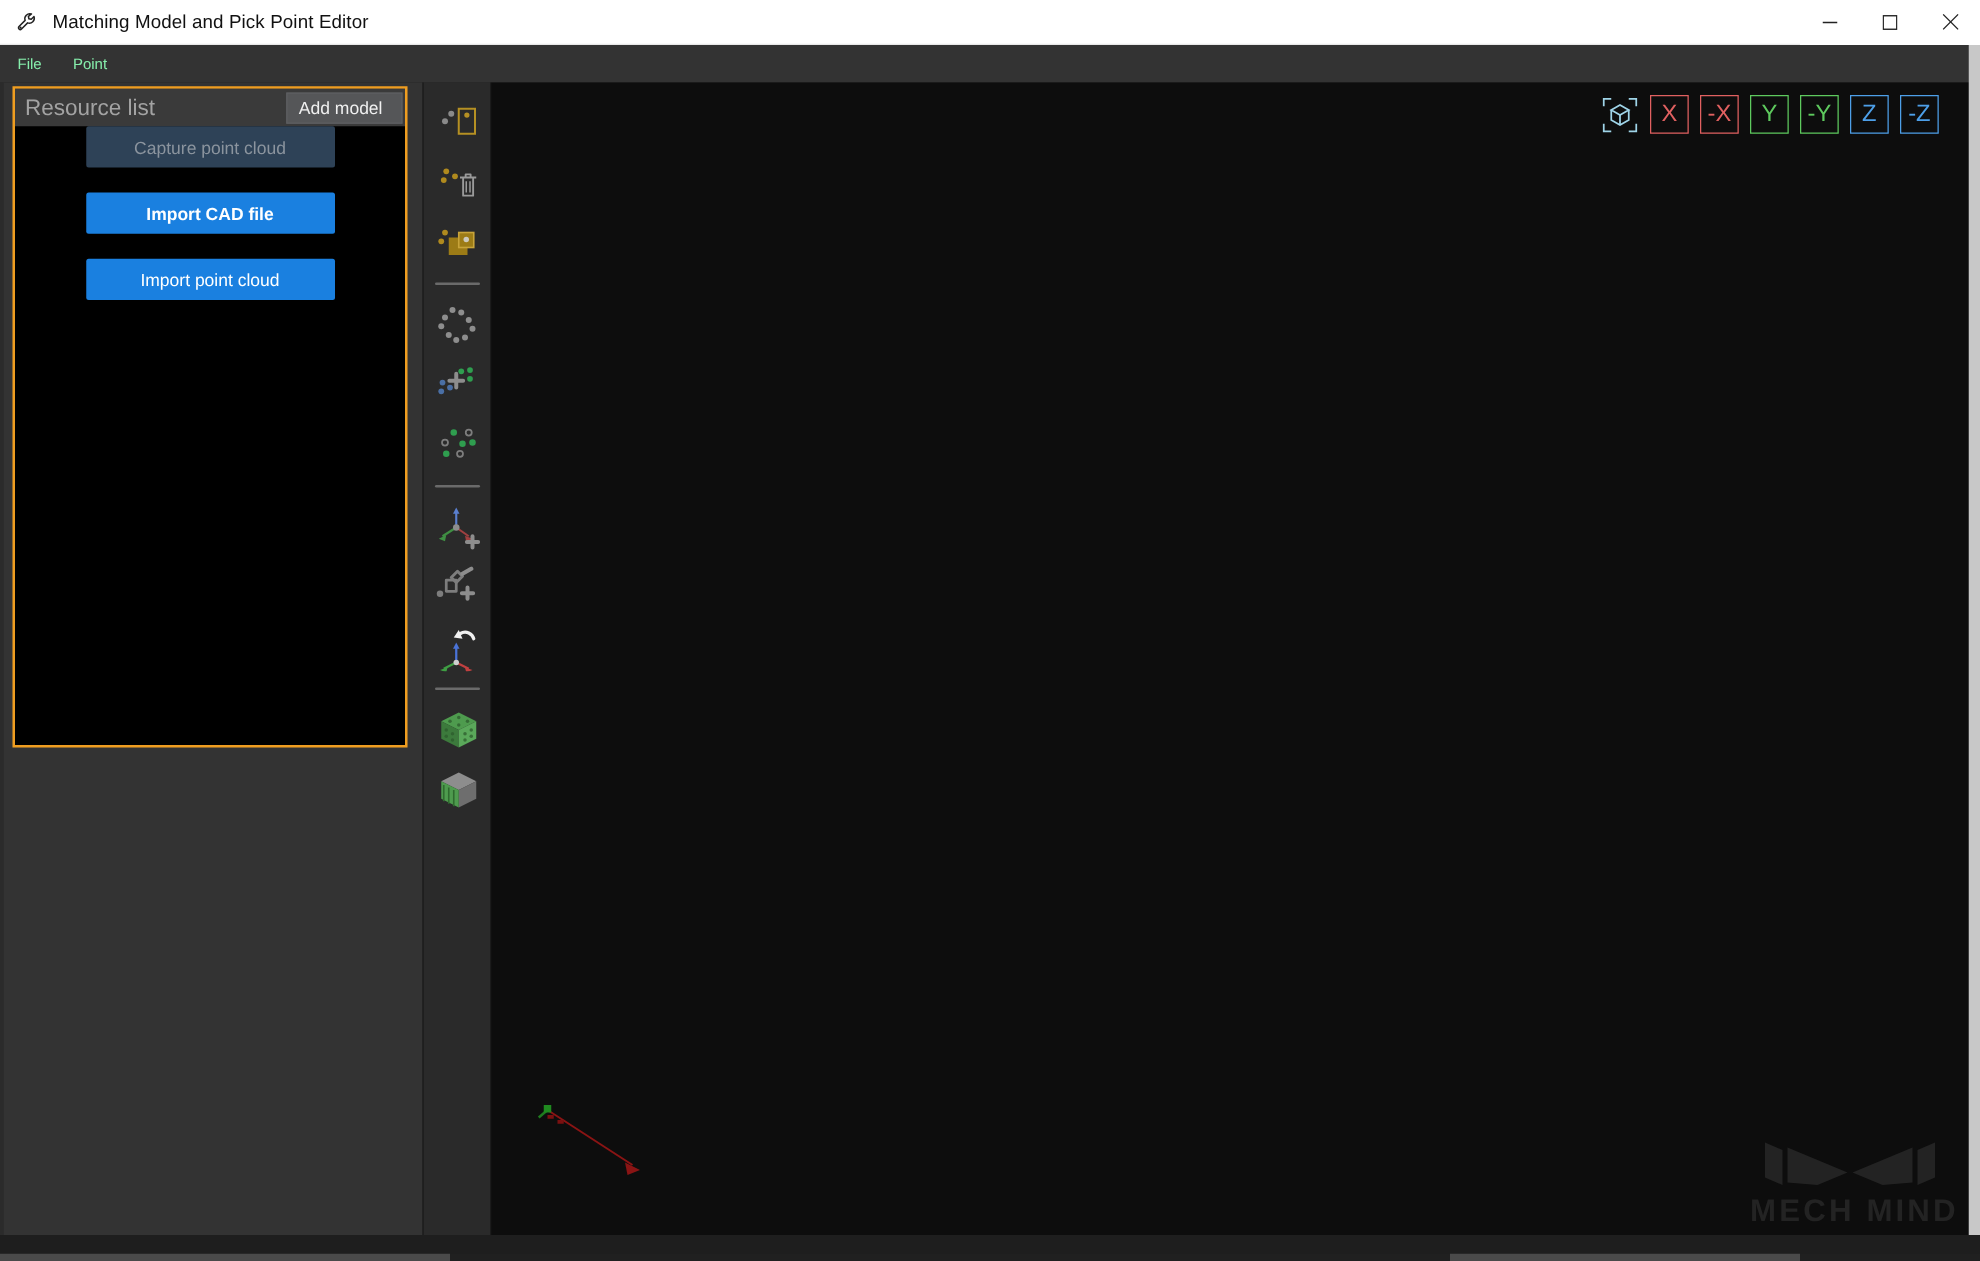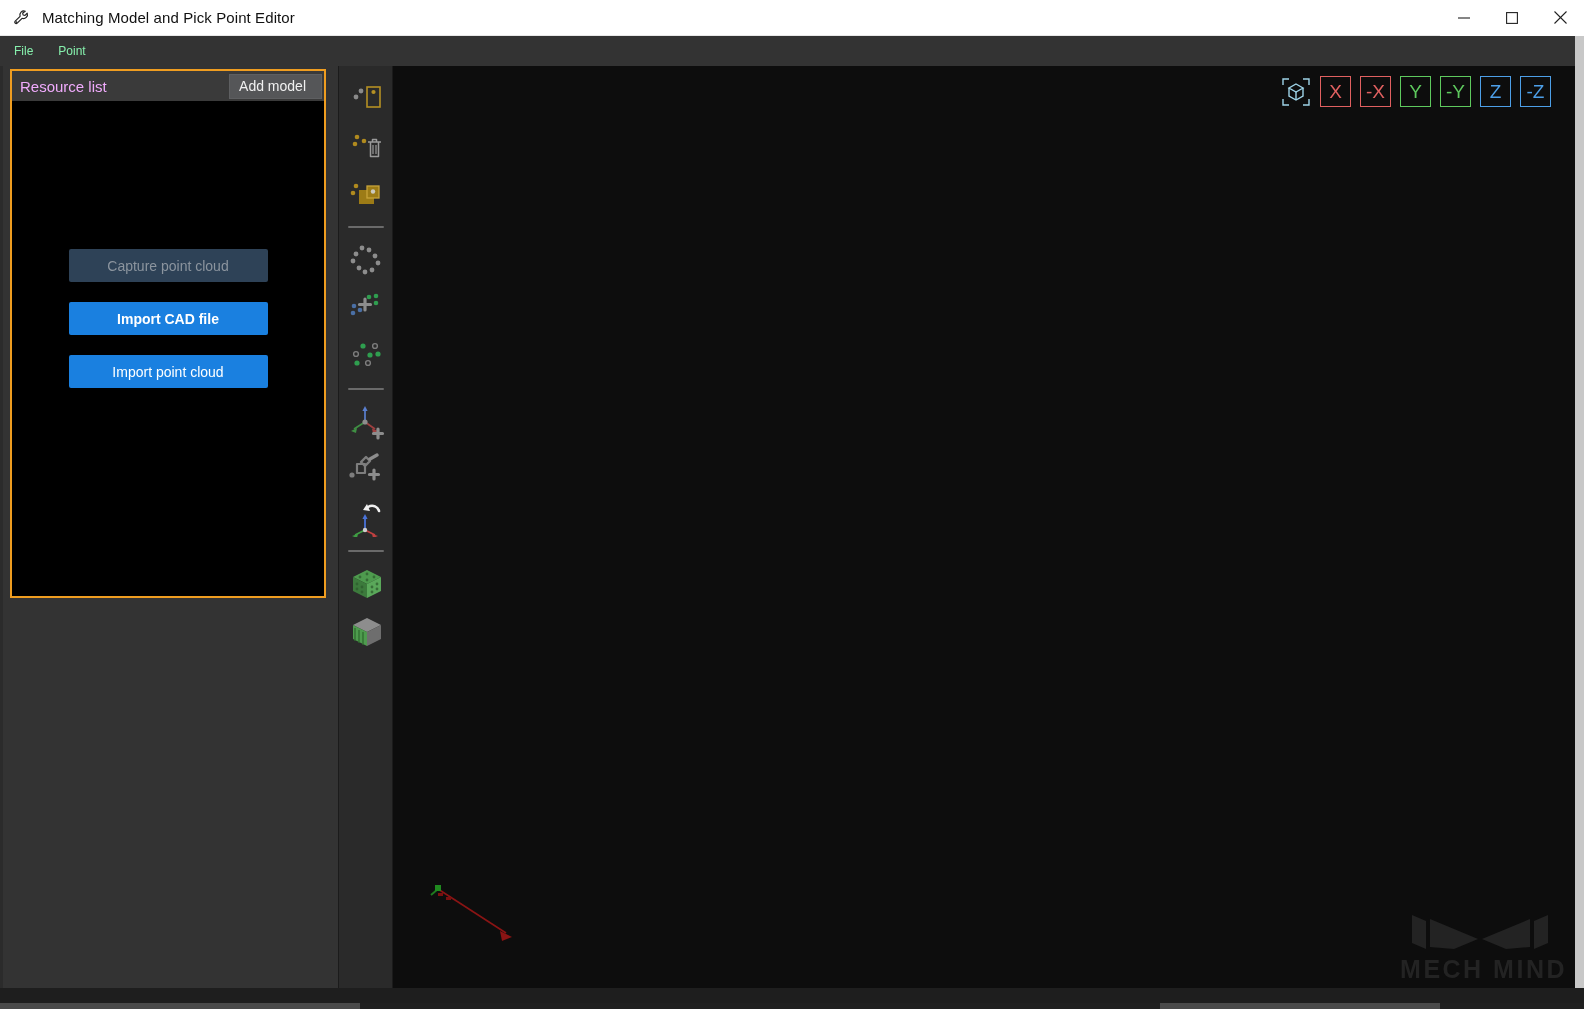--- a/index.html
+++ b/index.html
@@ -48,39 +48,39 @@
   }
   #resource-panel {
     position:absolute; left:10px; top:3px; width:316px; height:529px;
     border:2px solid #ef9d20;
     background:#3a3a3a;
   }
   #panel-header {
     position:relative; height:30px; background:#3a3a3a;
     display:flex; align-items:center;
   }
-  #panel-title { color:#f0abfc; font-size:15px; margin-left:8px; }
+  #panel-title { color:#a3a3a3; font-size:18px; margin-left:8px; }
   #add-model-btn {
     position:absolute; right:2px; top:3px;
     background:#555658; color:#f0f0f0; font-size:14px;
     padding:3px 15px 4px 9px; border:1px solid #5e5f61;
   }
   #resource-list {
     position:absolute; left:0; top:30px; right:0; bottom:0;
     background:#000000;
     display:flex; flex-direction:column; align-items:center;
   }
   .action-btn {
     width:199px; height:33px; margin-top:0;
     display:flex; align-items:center; justify-content:center;
     font-size:14px; color:#ffffff; border-radius:2px;
   }
   .action-btn.primary { background:#1a80e0; }
   .action-btn.disabled { background:#2e4257; color:#8b949e; }
-  #btn-capture { margin-top:148px; }
+  #btn-capture { }
   #btn-cad { margin-top:20px;font-weight:bold; }
   #btn-pc { margin-top:20px; }
 
   
   #toolbar {
     position:absolute; left:338px; top:66px; width:55px; height:922px;
     background:#2a2a2a;
     border-left:1px solid #1b1b1b;
     border-right:1px solid #1b1b1b;
   }

